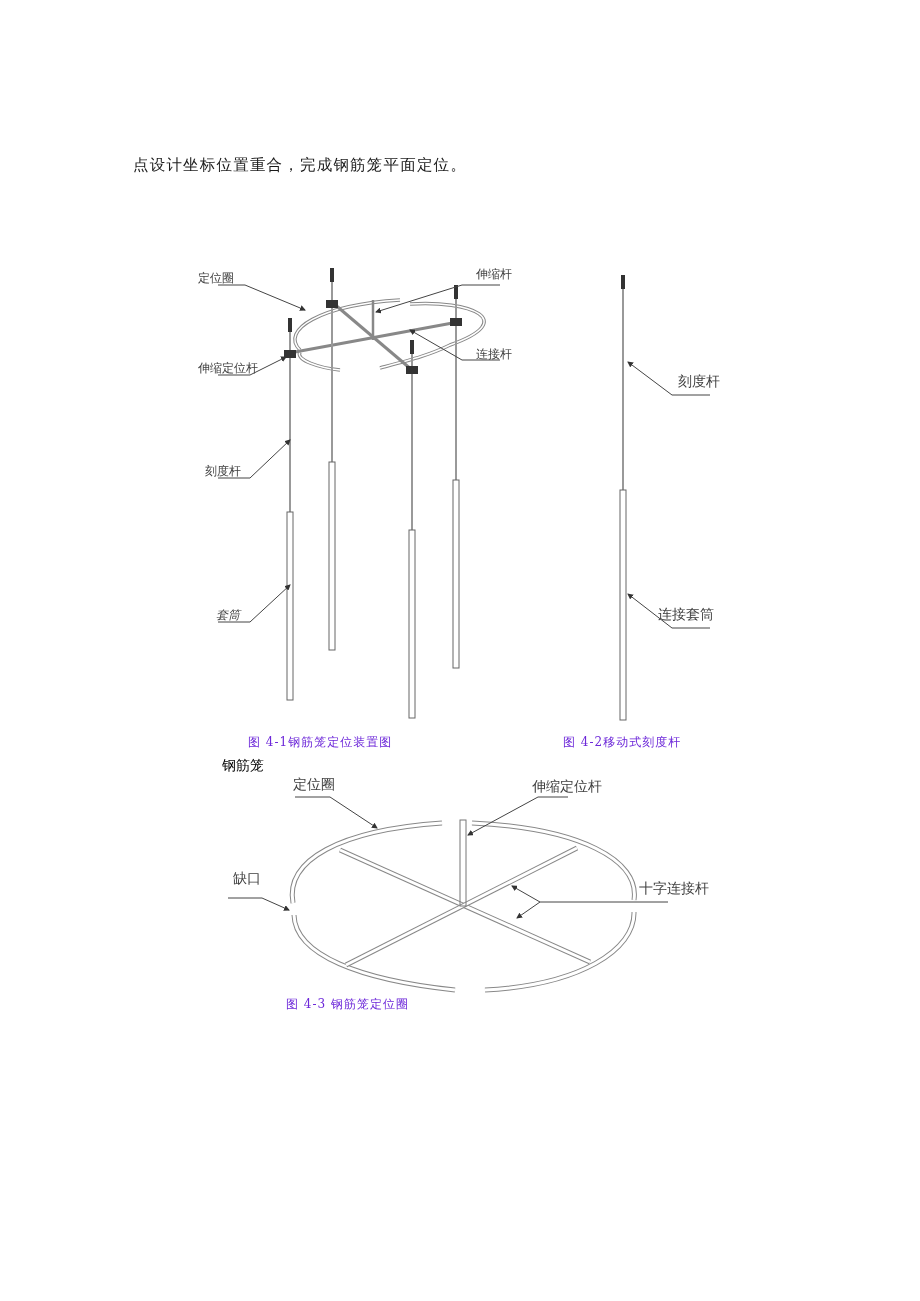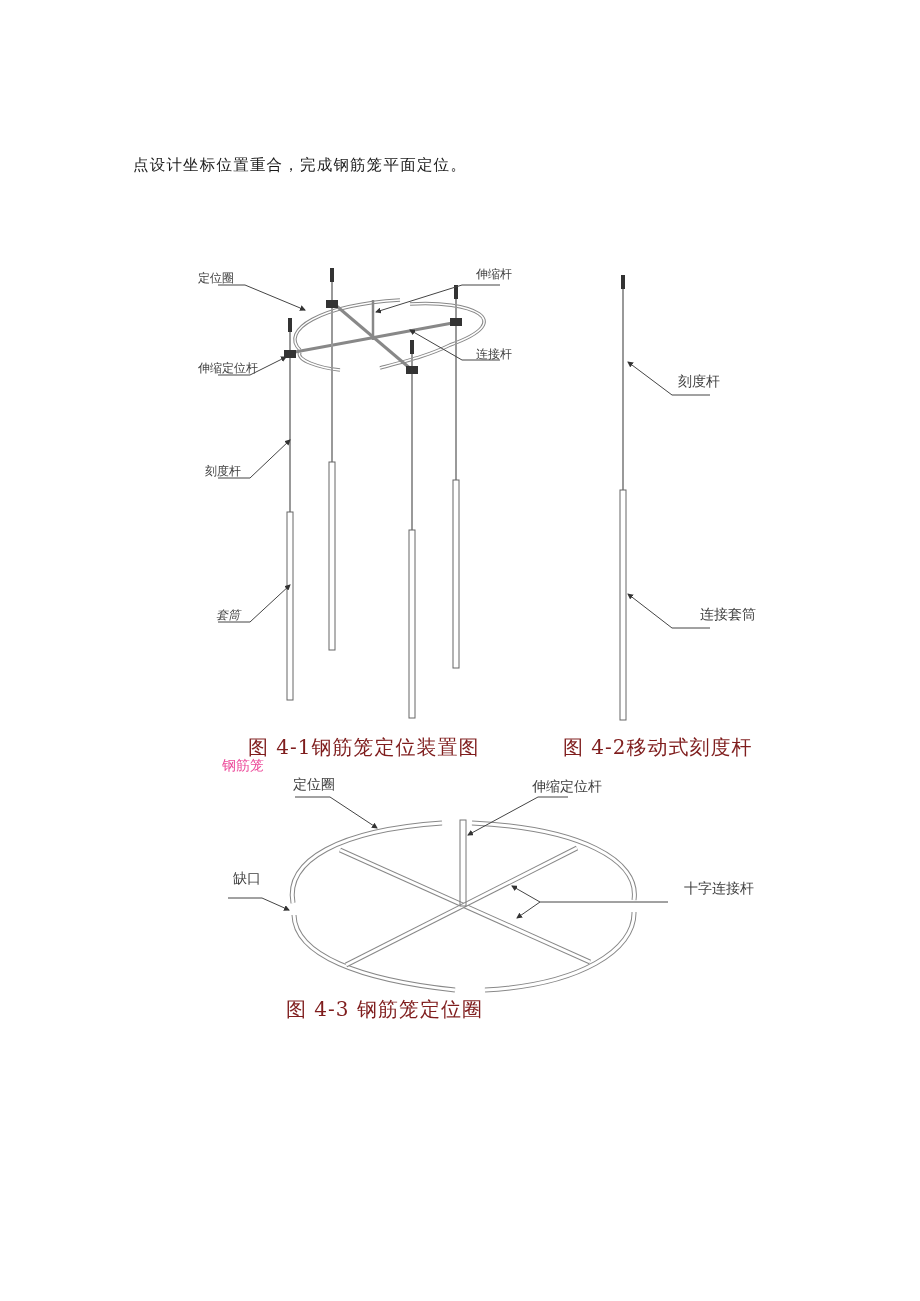--- a/index.html
+++ b/index.html
@@ -3,25 +3,25 @@
   <meta charset="utf-8">
   <style>
     html, body { margin: 0; padding: 0; background: #ffffff; }
     body { width: 920px; height: 1301px; position: relative; overflow: hidden;
            font-family: "DejaVu Serif", "Liberation Serif", serif; color: #1a1a1a; }
     .para { position: absolute; left: 133px; top: 152px; width: 700px;
             font-size: 15.5px; line-height: 26px; letter-spacing: 1.2px; }
     .para p { margin: 0; }
     .indent { text-indent: 31px; }
     svg.fig { position: absolute; left: 0; top: 0; }
-    .caption { position: absolute; font-size: 20px; letter-spacing: 1px; color: #7f1d1d; }
+    .caption { position: absolute; font-size: 12px; letter-spacing: 1px; color: #6d28d9; }
     .lbl { position: absolute; font-family: "DejaVu Sans", "Liberation Sans", sans-serif;
            font-size: 12px; color: #404040; white-space: nowrap; }
     .lbl-lg { font-size: 14px; }
-    .small-title { position: absolute; font-size: 14px; color: #ec4899; }
+    .small-title { position: absolute; font-size: 14px; color: #000000; }
   </style>
 </head>
 <body>
 
 <div class="para">
   <p>点设计坐标位置重合，完成钢筋笼平面定位。</p>
 </div>
 
 <svg class="fig" width="920" height="1301">
   <defs>
@@ -109,21 +109,21 @@
 
 <div class="lbl" style="left:198px;top:270px;">定位圈</div>
 <div class="lbl" style="left:476px;top:266px;">伸缩杆</div>
 <div class="lbl" style="left:476px;top:346px;text-align:right;">连接杆</div>
 <div class="lbl" style="left:198px;top:360px;">伸缩定位杆</div>
 <div class="lbl" style="left:205px;top:463px;">刻度杆</div>
 <div class="lbl" style="left:216px;top:607px;font-style:italic;">套筒</div>
 <div class="caption" style="left:248px;top:734px;">图 4-1钢筋笼定位装置图</div>
 
 <div class="lbl lbl-lg" style="left:678px;top:373px;">刻度杆</div>
-<div class="lbl lbl-lg" style="left:700px;top:606px;font-family:Liberation Serif, serif;">连接套筒</div>
+<div class="lbl lbl-lg" style="left:658px;top:606px;font-family:Liberation Serif, serif;">连接套筒</div>
 <div class="caption" style="left:563px;top:734px;">图 4-2移动式刻度杆</div>
 
 <div class="small-title" style="left:222px;top:757px;">钢筋笼</div>
 <div class="lbl lbl-lg" style="left:293px;top:776px;">定位圈</div>
 <div class="lbl lbl-lg" style="left:532px;top:778px;">伸缩定位杆</div>
 <div class="lbl lbl-lg" style="left:233px;top:870px;">缺口</div>
-<div class="lbl lbl-lg" style="left:684px;top:880px;">十字连接杆</div>
+<div class="lbl lbl-lg" style="left:639px;top:880px;">十字连接杆</div>
 <div class="caption" style="left:274px;top:996px;margin-left:12px;">图 4-3 钢筋笼定位圈</div>
 
 </body></html>

